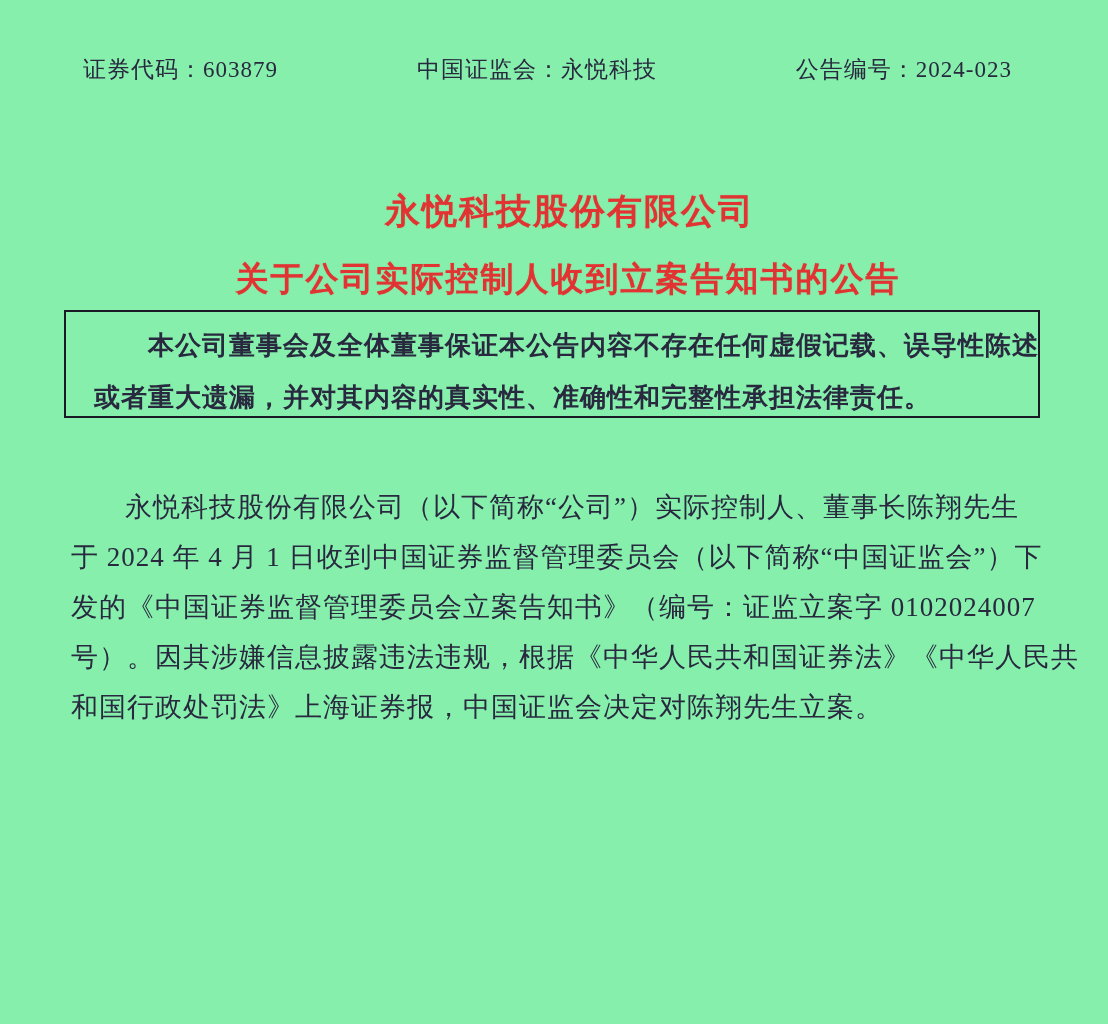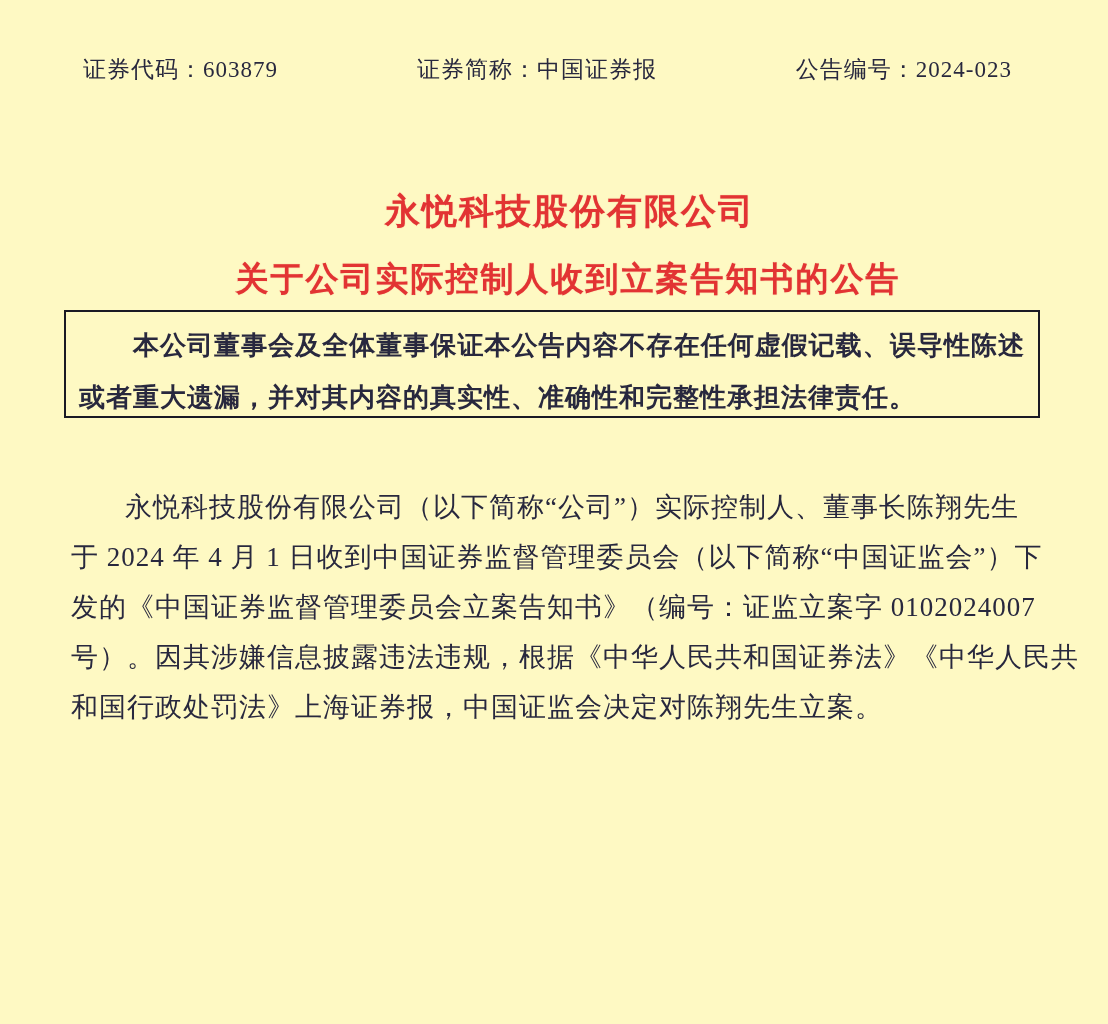--- a/index.html
+++ b/index.html
@@ -5,21 +5,21 @@
   html, body {
     margin: 0;
     padding: 0;
     background: #e8e8e8;
   }
   .page {
     position: relative;
     width: 1108px;
     height: 1024px;
     margin: 0 auto;
-    background: #fef9c3;
+    background: #86efac;
     overflow: hidden;
     font-family: "Liberation Serif", "DejaVu Serif", serif;
     color: #28283e;
   }
   
   .header-row {
     position: absolute;
     top: 54px;
     left: 83px;
     right: 96px;
@@ -59,21 +59,21 @@
   }
   
   .disclaimer-box {
     position: absolute;
     top: 310px;
     left: 64px;
     width: 976px;
     height: 108px;
     box-sizing: border-box;
     border: 2px solid #1a1a24;
-    padding: 8px 13px 0 13px;
+    padding: 8px 13px 0 28px;
     font-size: 26px;
     font-weight: bold;
     line-height: 52px;
     letter-spacing: 1px;
   }
   
   .body-text {
     position: absolute;
     top: 482px;
     left: 71px;
@@ -96,21 +96,21 @@
     text-indent: 54px;
   }
 </style>
 </head>
 <body>
 
 <div class="page">
 
   <div class="header-row">
     <span>证券代码：603879</span>
-    <span>证券简称：中国证券报</span>
+    <span>中国证监会：永悦科技</span>
     <span>公告编号：2024-023</span>
   </div>
 
   <h1 class="title-company">永悦科技股份有限公司</h1>
 
   <h2 class="title-subject">关于公司实际控制人收到立案告知书的公告</h2>
 
   <div class="disclaimer-box">
     <div class="line indent">本公司董事会及全体董事保证本公告内容不存在任何虚假记载、误导性陈述</div>
     <div class="line no-fill">或者重大遗漏，并对其内容的真实性、准确性和完整性承担法律责任。</div>

